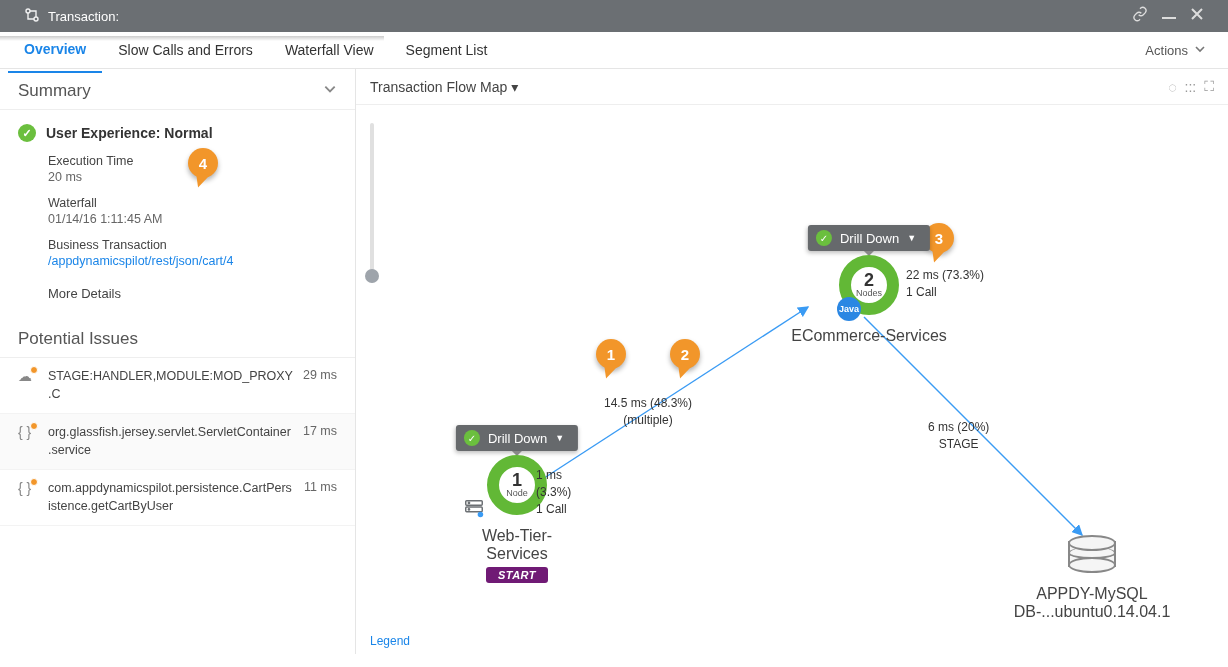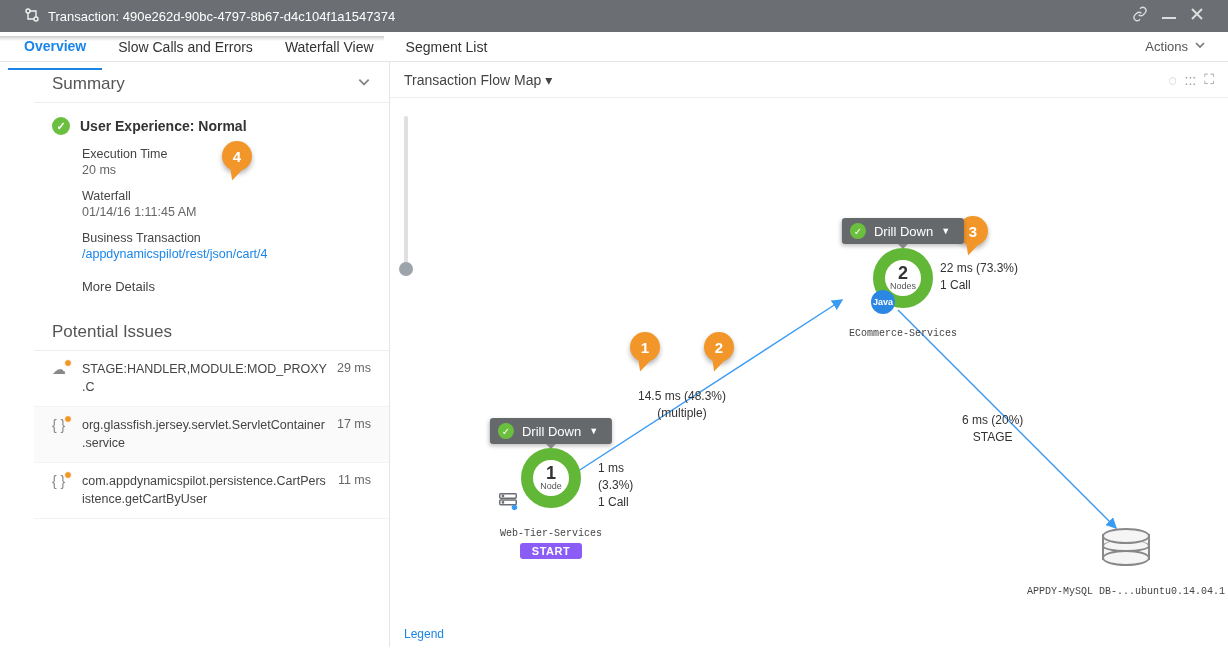--- a/index.html
+++ b/index.html
@@ -4,28 +4,28 @@
 <style>
   * { box-sizing: border-box; margin: 0; padding: 0; }
   body { font-family: -apple-system, BlinkMacSystemFont, "Segoe UI", Arial, sans-serif; font-size: 13px; color: #333; background: #fff; width: 1228px; height: 667px; overflow: hidden; }
 
   .titlebar { background: #6b6f73; color: #fff; height: 32px; display: flex; align-items: center; padding: 0 24px; font-size: 13px; }
   .titlebar .icon { margin-right: 8px; opacity: .9; }
   .titlebar .spacer { flex: 1; }
   .titlebar .win-icon { margin-left: 14px; color: #ddd; font-size: 16px; cursor: pointer; }
   .titleshadow { position:absolute; left:0; width:384px; top:36px; height:5px; background:linear-gradient(rgba(0,0,0,.2),rgba(0,0,0,0)); z-index:3; pointer-events:none;}
 
-  .tabs { display: flex; align-items: center; height: 30px; border-bottom: 1px solid #e5e5e5; padding: 0 8px; }
+  .tabs { display: flex; align-items: center; height: 37px; border-bottom: 1px solid #e5e5e5; padding: 0 8px; }
   .tabs .tab { padding: 0 16px; height:46px; display:flex; align-items:center; color:#333; cursor:pointer; font-size:14px; }
   .tabs .tab.active { color:#1a85e8; font-weight:600; border-bottom:2px solid #1a85e8; }
   .tabs .spacer { flex:1 }
   .tabs .actions { display:flex; align-items:center; color:#555; cursor:pointer; gap:6px; padding-right:14px;}
 
   .main { display:flex; height: calc(667px - 36px - 46px); }
-  .sidebar { width: 356px; border-right:1px solid #e5e5e5; display:flex; flex-direction:column;margin-left:34px; }
+  .sidebar { width: 356px; border-right:1px solid #e5e5e5; display:flex; flex-direction:column; }
 
   .section-header { display:flex; align-items:center; justify-content:space-between; padding: 12px 18px 8px 18px; font-size:17px; color:#555; border-bottom:1px solid #eee;}
   .section-header .chev { color:#888; }
 
   .summary-body { padding: 14px 18px 4px 18px; }
   .ux-row { display:flex; align-items:center; gap:10px; font-weight:600; font-size:14px; color:#333; margin-bottom:12px; position:relative;}
   .check-circle { width:18px; height:18px; border-radius:50%; background:#6bbf3e; display:inline-flex; align-items:center; justify-content:center; color:#fff; font-size:11px; }
 
   .kv { margin: 0 0 12px 30px; position:relative;}
   .kv .k { font-size:12.5px; color:#444; }
@@ -55,23 +55,23 @@
 
   
   .node { position:absolute; text-align:center; }
   .ring { width:60px; height:60px; border-radius:50%; border:12px solid #62b836; background:#fff; display:flex; flex-direction:column; align-items:center; justify-content:center; margin:0 auto; position:relative;}
   .ring .big { font-size:18px; font-weight:600; color:#333; line-height:1;}
   .ring .small { font-size:9px; color:#555; position:relative; top:-1px;}
   .java-badge { position:absolute; left:-14px; top:30px; width:24px; height:24px; border-radius:50%; background:#2b87e3; color:#fff; font-size:9px; font-weight:600; display:flex; align-items:center; justify-content:center;}
   .drill { position:absolute; top:-30px; left:50%; transform:translateX(-50%); background:#66696c; color:#fff; padding:5px 14px 5px 8px; border-radius:3px; display:flex; align-items:center; gap:8px; font-size:13px; white-space:nowrap; box-shadow:0 2px 4px rgba(0,0,0,.25); cursor:pointer;}
   .drill .tri { width:0;height:0; border-left:5px solid transparent; border-right:5px solid transparent; border-top:5px solid #888; position:absolute; bottom:-5px; left:50%; transform:translateX(-50%);}
   .drill .chk { width:16px;height:16px;border-radius:50%;background:#6bbf3e;display:inline-flex;align-items:center;justify-content:center;font-size:10px;}
-  .node-label { font-size:10px; color:#444; margin-top:20px;font-family:Liberation Mono, monospace;}
+  .node-label { font-size:16px; color:#444; margin-top:12px;}
   .stats { position:absolute; font-size:12px; color:#333; line-height:1.4; text-align:left;}
-  .start-badge{ display:inline-block; background:#8b5cf6; color:#fff; font-weight:700; font-size:11px; padding:2px 12px; border-radius:3px; margin-top:4px; letter-spacing:.5px;}
+  .start-badge{ display:inline-block; background:#701a75; color:#fff; font-weight:700; font-size:11px; padding:2px 12px; border-radius:3px; margin-top:4px; letter-spacing:.5px;font-style:italic;}
   .server-icon{position:absolute; left:-36px; top:30px; color:#6b6f73;}
 
   .db-cyl { width:48px; height:38px; margin:0 auto; position:relative;}
   .db-cyl::before, .db-cyl::after{ content:""; position:absolute; left:0; right:0; height:12px; border:2px solid #888; border-radius:50%; background:#f5f5f5;}
   .db-cyl::before{ top:0; z-index:2;}
   .db-cyl::after{ bottom:0;}
   .db-cyl .body{ position:absolute; left:0; right:0; top:6px; bottom:6px; border-left:2px solid #888; border-right:2px solid #888; background:#f5f5f5;}
   .db-cyl .mid{ position:absolute; left:0; right:0; top:12px; height:12px; border:2px solid #888; border-radius:50%; border-top:none; z-index:1;}
 
   .edge-label { position:absolute; font-size:12px; color:#333; text-align:center; line-height:1.4;}
@@ -89,21 +89,20 @@
     <svg width="16" height="16" viewBox="0 0 16 16">
         <g fill="none" stroke="#fff" stroke-width="1.4">
           <circle cx="4" cy="4" r="2"></circle>
           <circle cx="12" cy="12" r="2"></circle>
           <path d="M6 4h6v6"></path>
           <path d="M10 12H4V6"></path>
         </g>
       </svg>
   </span>
   <span>Transaction:</span>&nbsp;
-  <span>490e262d-90bc-4797-8b67-d4c104f1a1547374</span>
   <span class="spacer"></span>
   <span class="win-icon">
     <svg width="16" height="16" viewBox="0 0 24 24" fill="none" stroke="#ddd" stroke-width="2">
         <path d="M10 13a5 5 0 0 0 7 0l3-3a5 5 0 0 0-7-7l-1 1"></path>
         <path d="M14 11a5 5 0 0 0-7 0l-3 3a5 5 0 0 0 7 7l1-1"></path>
       </svg>
   </span>
   <span class="win-icon">
     <svg width="14" height="14" viewBox="0 0 14 14">
         <rect y="10" width="14" height="2" fill="#ddd"></rect>
@@ -260,21 +259,21 @@
                 <rect x="3" y="4" width="18" height="5" rx="1"></rect>
                 <rect x="3" y="11" width="18" height="5" rx="1"></rect>
                 <circle cx="6.5" cy="6.5" r=".7" fill="#6b6f73"></circle>
                 <circle cx="6.5" cy="13.5" r=".7" fill="#6b6f73"></circle>
                 <circle cx="19" cy="19" r="3" fill="#3a9bf4" stroke="none"></circle>
               </svg>
           </span>
           <span class="big">1</span>
           <span class="small">Node</span>
         </div>
-        <div class="stats" style="left:112px; top:12px;">
+        <div class="stats" style="left:84px; top:12px;">
           <div>1 ms (3.3%)</div>
           <div>1 Call</div>
         </div>
         <div class="node-label">Web-Tier-Services</div>
         <span class="start-badge">START</span>
       </div>
 
       <div class="node" style="left:428px; top:150px; width:170px;">
         <div class="drill">
           <span class="chk">✓</span>

